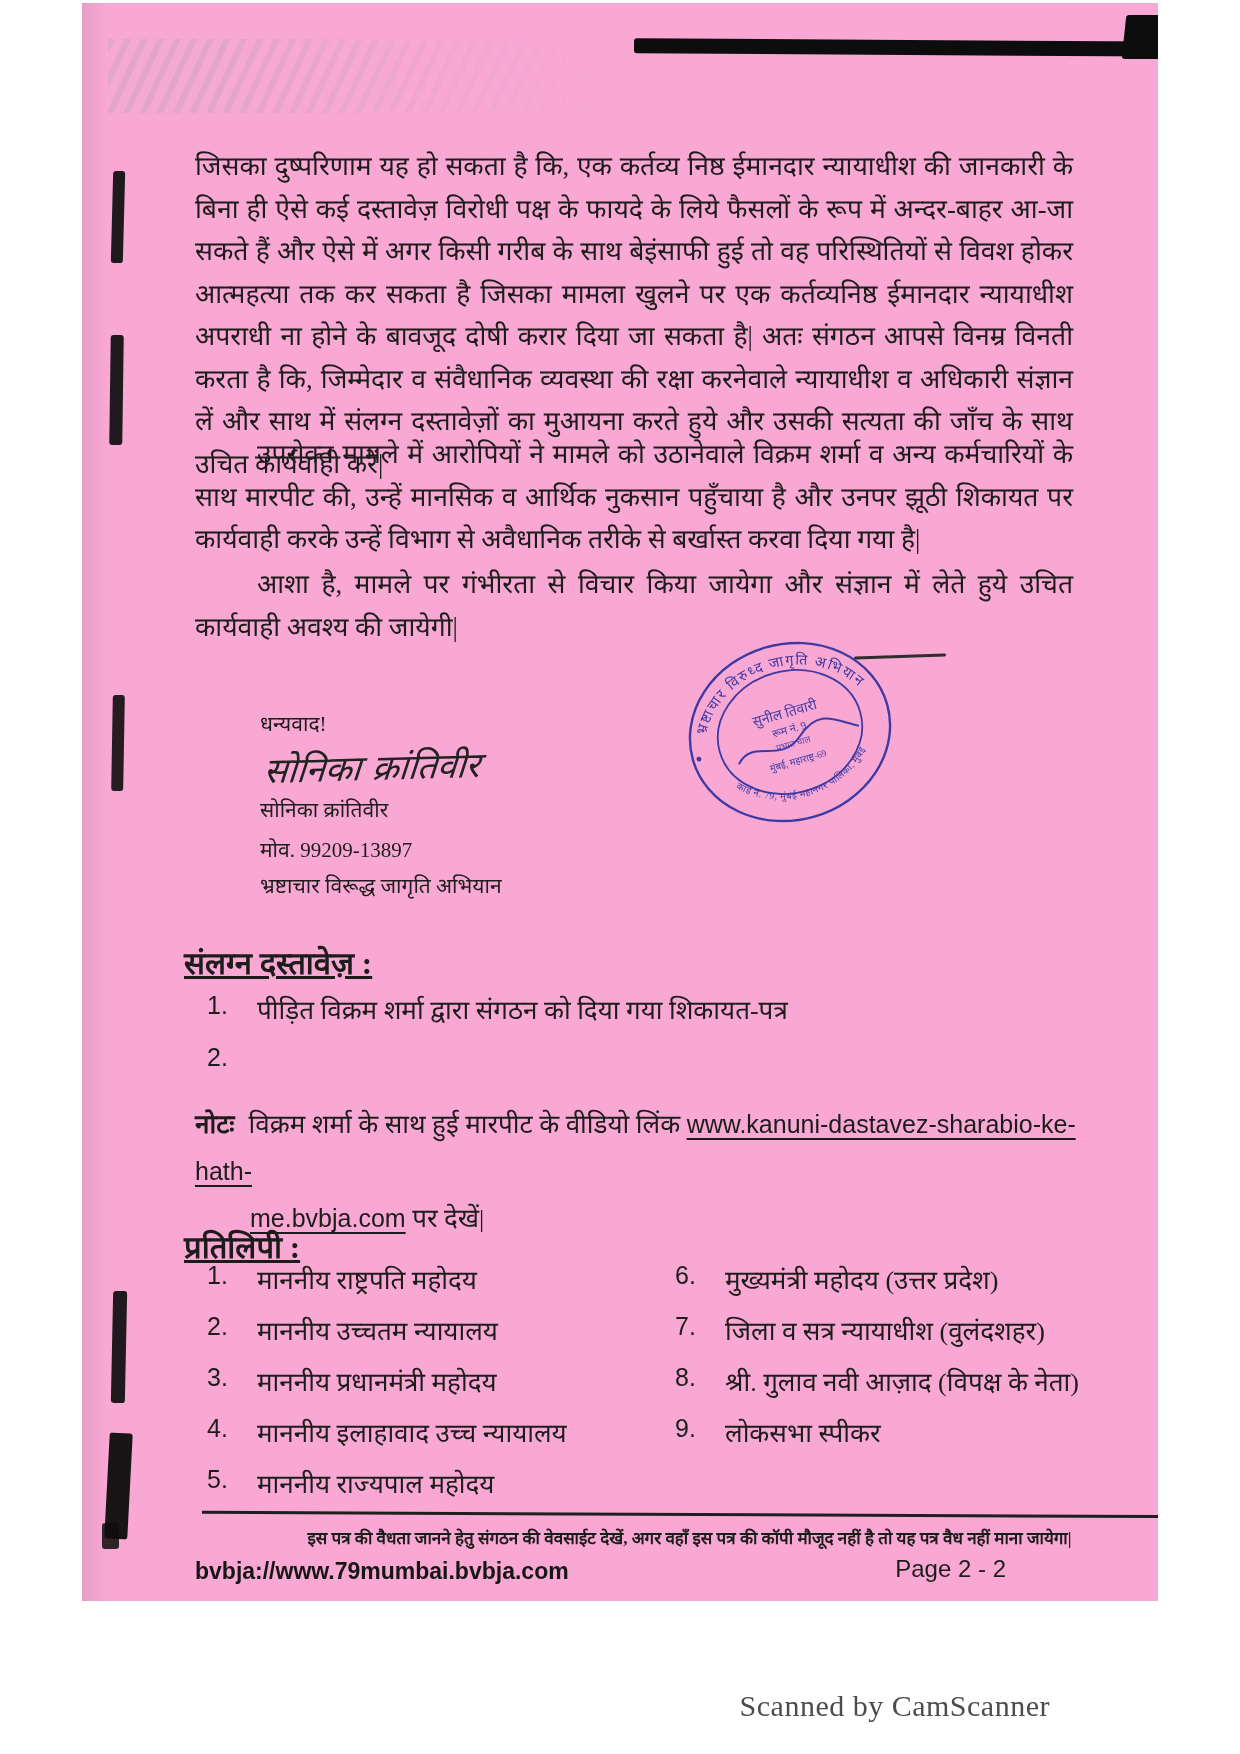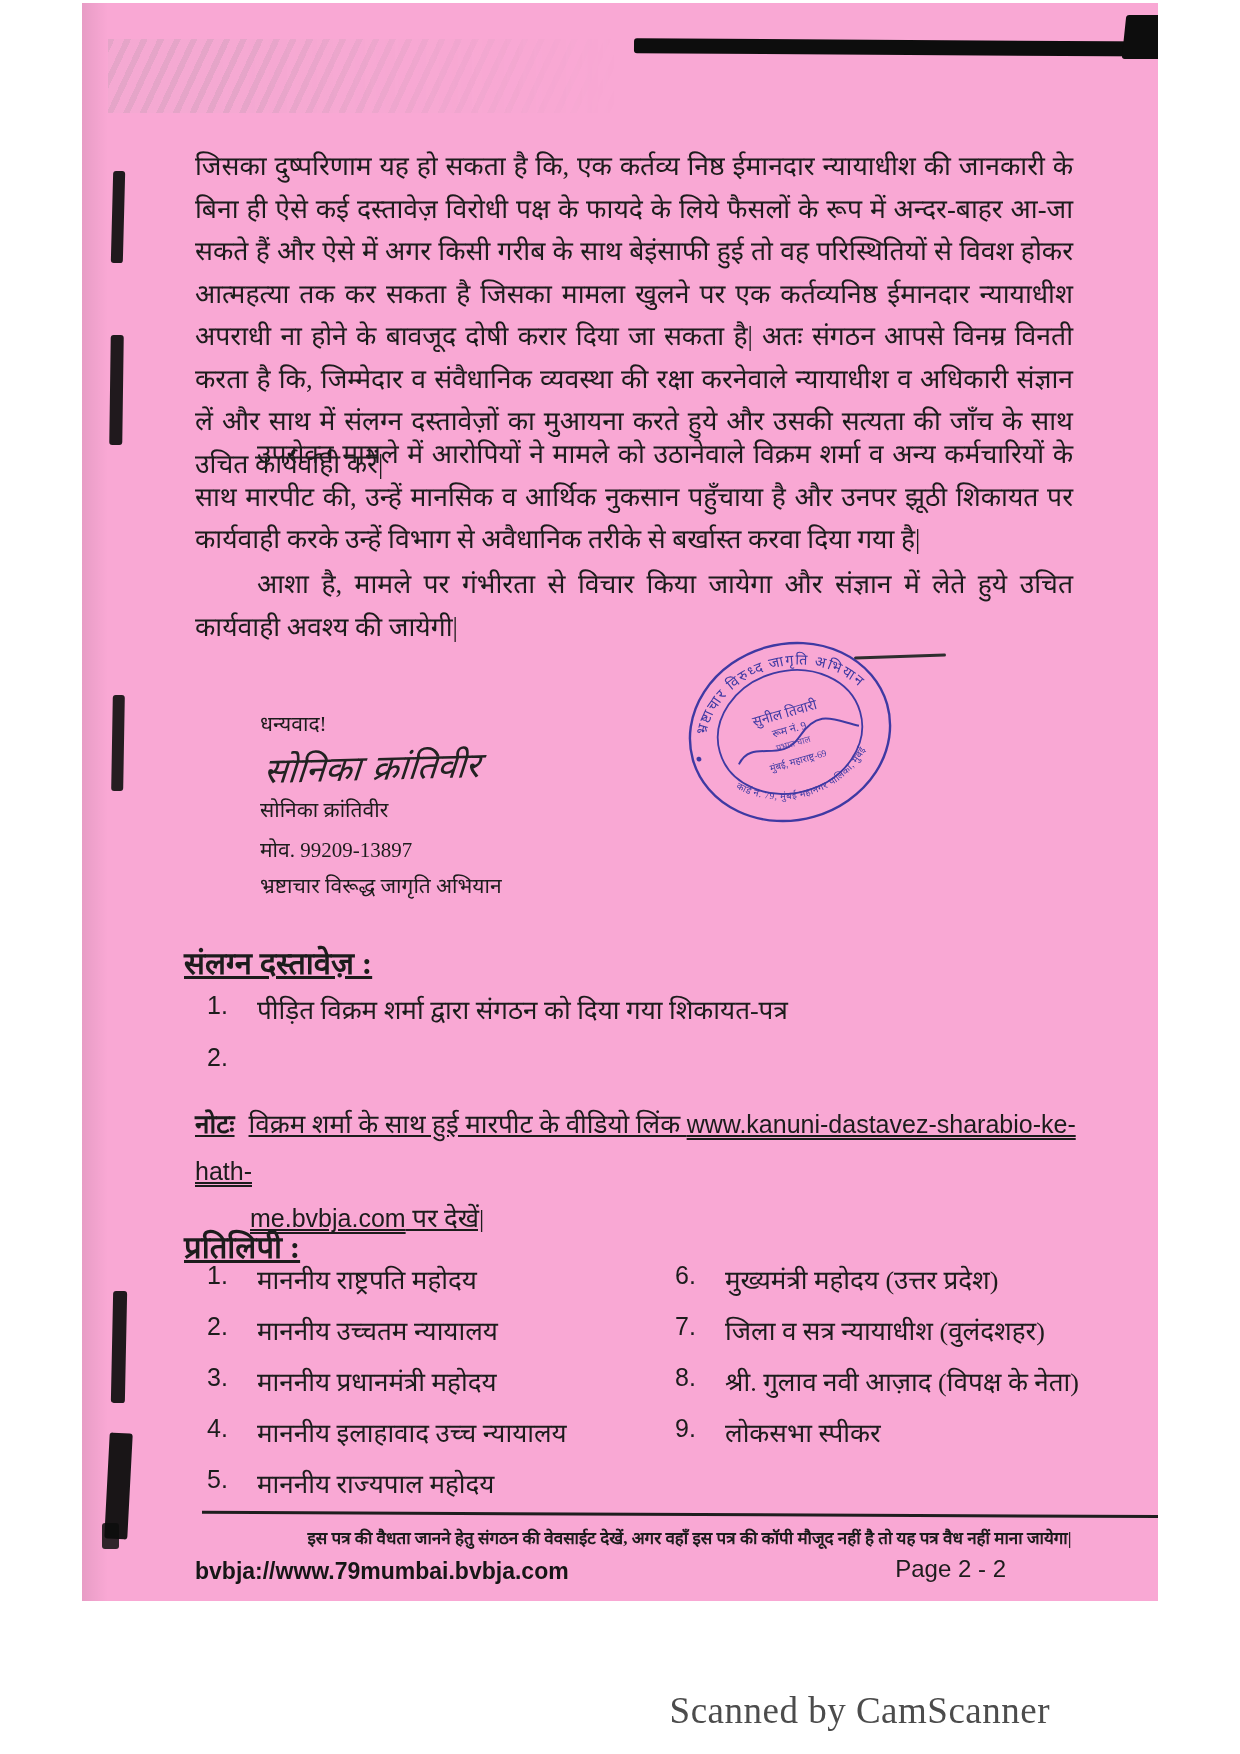--- a/index.html
+++ b/index.html
@@ -40,35 +40,35 @@
   .mobile{top:832px;}
   .org{top:868px;}
   .sec-head{position:absolute;left:102px;font-size:31px;font-weight:bold;
     text-decoration:underline;}
   .attach-head{top:938px;}
   .copies-head{top:1222px;}
   .nlist{position:absolute;left:125px;font-size:26px;}
   .nrow{display:flex;margin-bottom:16px;}
   .nrow .num{width:50px;font-family:"Liberation Sans",sans-serif;font-size:25px;flex:0 0 auto;}
   .attach-list{top:988px;width:880px;}
-  .note{position:absolute;left:113px;top:1098px;width:920px;font-size:26px;line-height:47px;text-decoration:underline;}
+  .note{position:absolute;left:113px;top:1098px;width:920px;font-size:26px;line-height:47px;}
   .note .lbl{font-weight:bold;margin-right:14px;}
   .note .lnk{font-family:"Liberation Sans",sans-serif;font-size:25px;text-decoration:underline;text-underline-offset:5px;}
   .note .l2{padding-left:55px;}
   .copies-col{position:absolute;font-size:26px;top:1258px;}
   .copies-left{left:125px;width:440px;}
   .copies-right{left:593px;width:470px;}
   .copies-col .nrow{margin-bottom:15px;}
   
   .rule{position:absolute;left:120px;top:1510px;width:988px;height:3px;background:#1e1e1e;transform:rotate(.25deg);}
   .notice{position:absolute;left:160px;top:1522px;width:895px;font-size:17px;font-weight:600;text-align:center;line-height:27px;}
   .site{position:absolute;left:113px;top:1555px;font-family:"Liberation Sans",sans-serif;font-size:23px;font-weight:600;color:#161616;}
   .pagenum{position:absolute;right:152px;top:1552px;font-family:"Liberation Sans",sans-serif;font-size:24px;}
   .camscanner{position:absolute;right:108px;top:1686px;font-family:"Liberation Serif","DejaVu Serif",serif;
-    font-size:37px;color:#4c4c4c;letter-spacing:.5px;}
+    font-size:30px;color:#4c4c4c;letter-spacing:.5px;}
   
   .stamp{position:absolute;left:592px;top:626px;opacity:.9;}
   .stamp text{fill:#2b2e9e;font-family:"Liberation Serif","DejaVu Serif",serif;}
 </style>
 </head>
 <body>
 
 <div class="sheet">
 
   <div class="edge-shade"></div>

